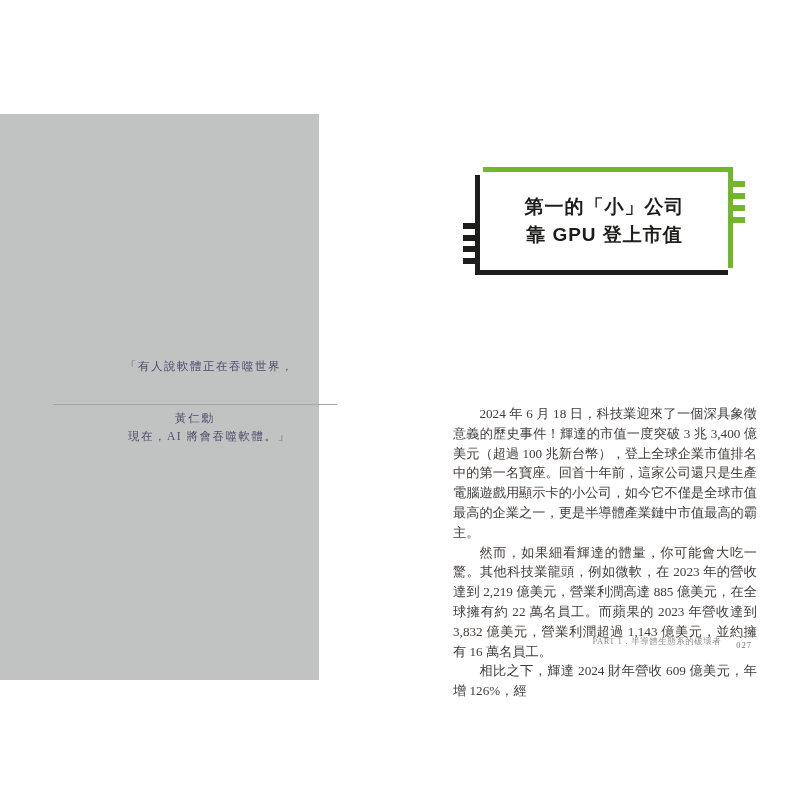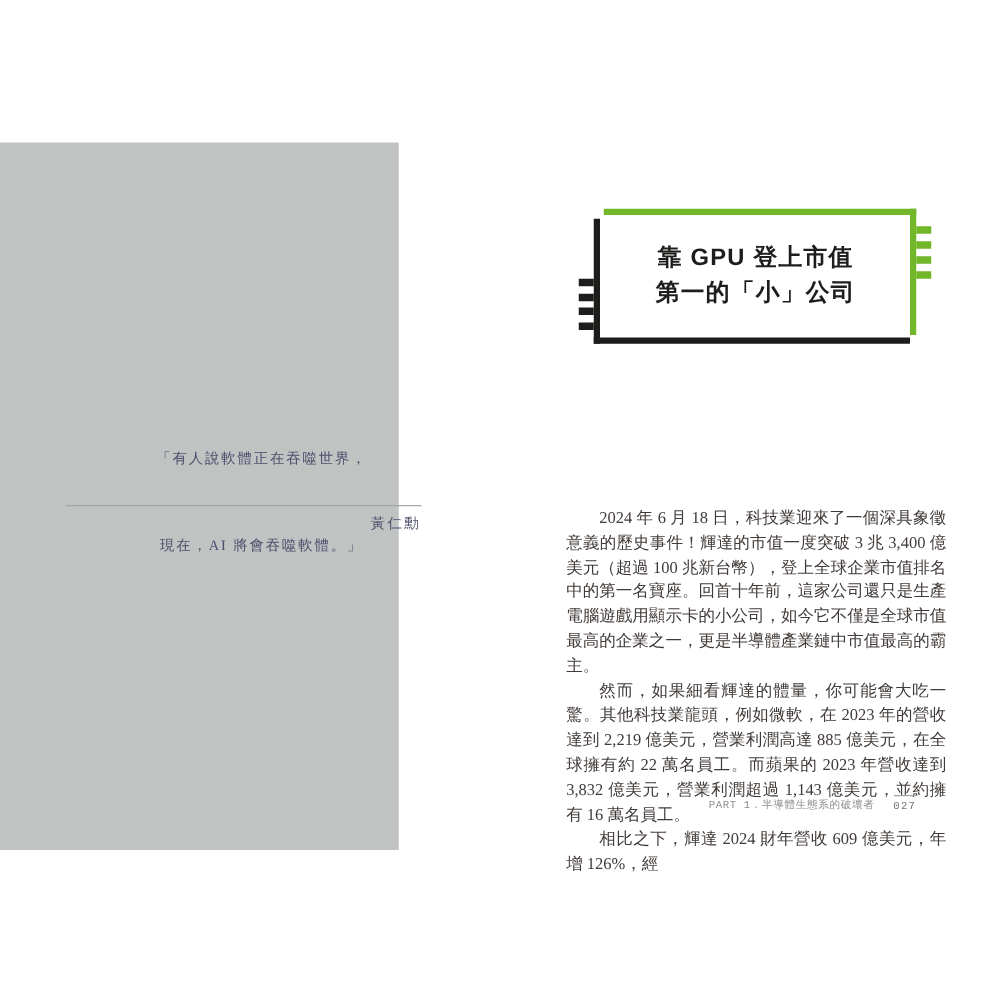--- a/index.html
+++ b/index.html
@@ -30,21 +30,21 @@
   .quote-rule {
     position: absolute;
     left: 53px; top: 290px;
     width: 284px; height: 1px;
     background: #a2a6a5;
   }
   .attribution {
     position: absolute;
     left: 53px; top: 297px;
     width: 284px;
-    text-align: right;
+    text-align: center;
     color: var(--quote-text, #4c4f6d);
     font-size: 11.5px;
     letter-spacing: 2px;
   }
 
   
   .chip-green-frame {
     position: absolute;
     left: 483px; top: 167px;
     width: 245px; height: 96px;
@@ -90,27 +90,27 @@
     font-size: 13.2px;
     line-height: 19.8px;
     text-align: justify;
     color: var(--body-text, #403b38);
   }
   .body-text p { margin: 0; text-indent: 2em; }
 
   
   .page-footer {
     position: absolute;
-    left: 437px; top: 636px;
+    left: 456px; top: 636px;
     width: 296px;
     display: flex;
     justify-content: flex-end;
-    align-items: flex-end;
+    align-items: flex-start;
     gap: 15px;
-    font-family: Liberation Mono, monospace;
+    font-family: Liberation Serif, serif;
     font-size: 8.5px;
     color: var(--footer-text, #8f8f8f);
     letter-spacing: 0.5px;
   }
   .page-number {
     border-top: 1px solid #a6a6a6;
     padding-top: 3px;
     color: #737373;
     letter-spacing: 1px;
   }
@@ -135,22 +135,22 @@
     <div class="chip-pin right pin-r2"></div>
     <div class="chip-pin right pin-r3"></div>
     <div class="chip-pin right pin-r4"></div>
 
     <div class="chip-pin left pin-l1"></div>
     <div class="chip-pin left pin-l2"></div>
     <div class="chip-pin left pin-l3"></div>
     <div class="chip-pin left pin-l4"></div>
 
     <div class="chip-title">
+      <div>第一的「小」公司</div>
       <div>靠 GPU 登上市值</div>
-      <div>第一的「小」公司</div>
     </div>
   </div>
 
   <div class="body-text">
     <p>2024 年 6 月 18 日，科技業迎來了一個深具象徵意義的歷史事件！輝達的市值一度突破 3 兆 3,400 億美元（超過 100 兆新台幣），登上全球企業市值排名中的第一名寶座。回首十年前，這家公司還只是生產電腦遊戲用顯示卡的小公司，如今它不僅是全球市值最高的企業之一，更是半導體產業鏈中市值最高的霸主。</p>
     <p>然而，如果細看輝達的體量，你可能會大吃一驚。其他科技業龍頭，例如微軟，在 2023 年的營收達到 2,219 億美元，營業利潤高達 885 億美元，在全球擁有約 22 萬名員工。而蘋果的 2023 年營收達到 3,832 億美元，營業利潤超過 1,143 億美元，並約擁有 16 萬名員工。</p>
     <p>相比之下，輝達 2024 財年營收 609 億美元，年增 126%，經</p>
   </div>
 
   <div class="page-footer">

